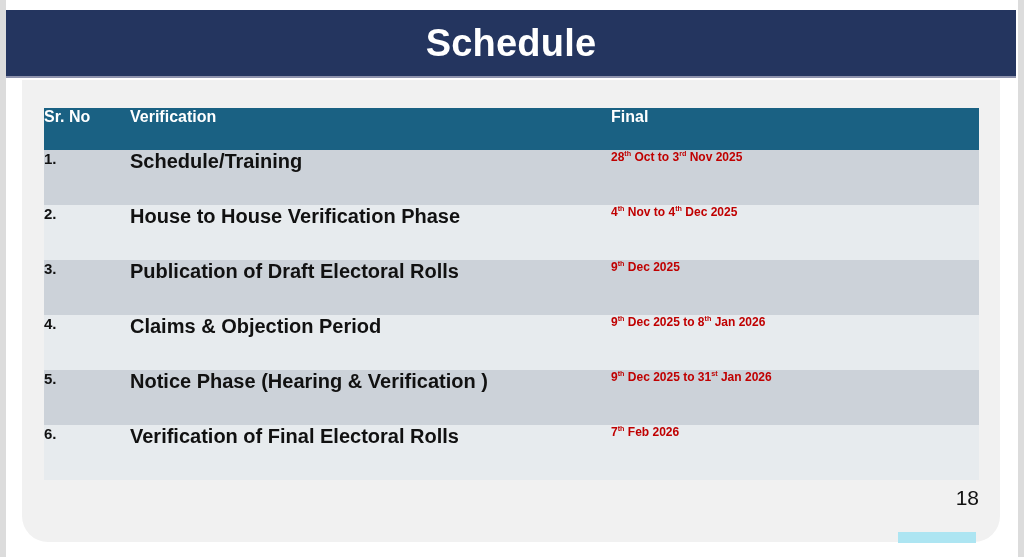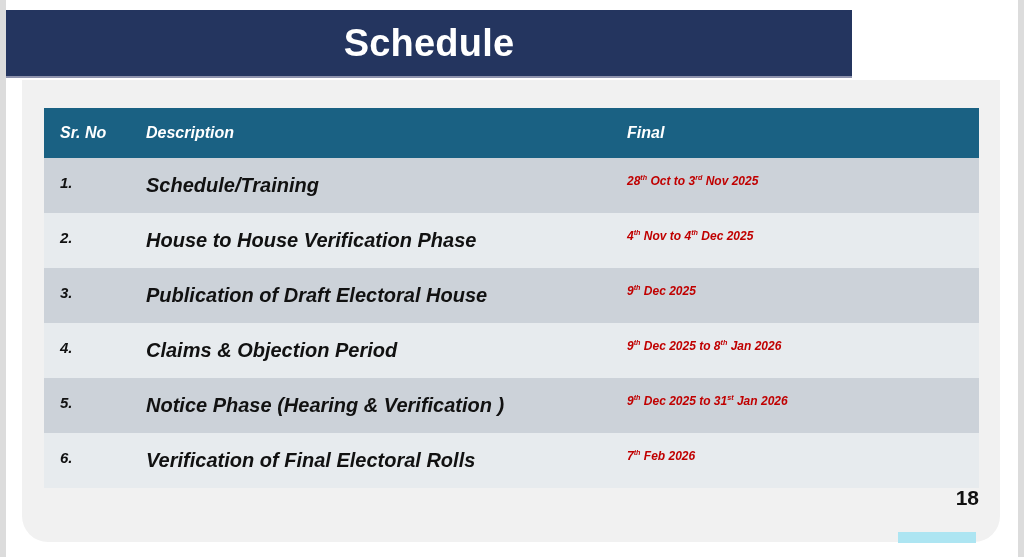--- a/index.html
+++ b/index.html
@@ -37,21 +37,21 @@
     right: 0; top: 0;
     width: 6px; height: 557px;
     background: #dcdcdc;
   }
 
   
   .title-banner {
     position: absolute;
     left: 6px;
     top: 10px;
-    width: 846px;
+    width: 1010px;
     height: 68px;
     background: #24355f;
     display: flex;
     align-items: center;
     justify-content: center;
     border-bottom: 2px solid #8e93ad;
     box-sizing: border-box;
   }
   .title-text {
     color: #ffffff;
@@ -79,25 +79,24 @@
     position: absolute;
     left: 22px;
     top: 28px;
     width: 935px;
     border-collapse: separate;
     border-spacing: 0;
     table-layout: fixed;
   }
   .schedule-table td,
   .schedule-table th {
-    padding: 16px;
+    padding: 0;
     margin: 10px;
     border: 0;
     vertical-align: top;
-    font-style: italic;
   }
 
   .col-sr   { width: 86px; }
   .col-desc { width: 481px; }
   .col-date { width: 368px; }
 
   
   .hdr-cell {
     background: #1a6183;
     color: #ffffff;
@@ -153,21 +152,21 @@
   }
 
   
   .page-number {
     position: absolute;
     left: 0;
     top: 406px;
     width: 957px;
     text-align: right;
     font-size: 21px;
-    font-weight: bold;
+    font-weight: normal;
     color: #111111;
   }
 
   
   .scroll-indicator {
     position: absolute;
     left: 898px;
     top: 532px;
     width: 78px;
     height: 11px;
@@ -190,38 +189,38 @@
 
     <table class="schedule-table">
       <colgroup>
         <col class="col-sr">
         <col class="col-desc">
         <col class="col-date">
       </colgroup>
       <thead>
         <tr>
           <th class="hdr-cell">Sr. No</th>
-          <th class="hdr-cell">Description</th>
+          <th class="hdr-cell">Verification</th>
           <th class="hdr-cell last">Final</th>
         </tr>
       </thead>
       <tbody id="table-body">
           <tr class="row-dark">
             <td class="cell-sr">1.</td>
             <td class="cell-desc">Schedule/Training</td>
             <td class="cell-date">28<sup>th</sup> Oct  to  3<sup>rd</sup> Nov 2025</td>
           </tr>
           <tr class="row-light">
             <td class="cell-sr">2.</td>
             <td class="cell-desc">House to House Verification Phase</td>
             <td class="cell-date">4<sup>th</sup> Nov  to  4<sup>th</sup> Dec 2025</td>
           </tr>
           <tr class="row-dark">
             <td class="cell-sr">3.</td>
-            <td class="cell-desc">Publication of Draft Electoral House</td>
+            <td class="cell-desc">Publication of Draft Electoral Rolls</td>
             <td class="cell-date">9<sup>th</sup> Dec 2025</td>
           </tr>
           <tr class="row-light">
             <td class="cell-sr">4.</td>
             <td class="cell-desc">Claims &amp; Objection Period</td>
             <td class="cell-date">9<sup>th</sup> Dec 2025  to  8<sup>th</sup> Jan 2026</td>
           </tr>
           <tr class="row-dark">
             <td class="cell-sr">5.</td>
             <td class="cell-desc">Notice Phase (Hearing &amp; Verification )</td>

